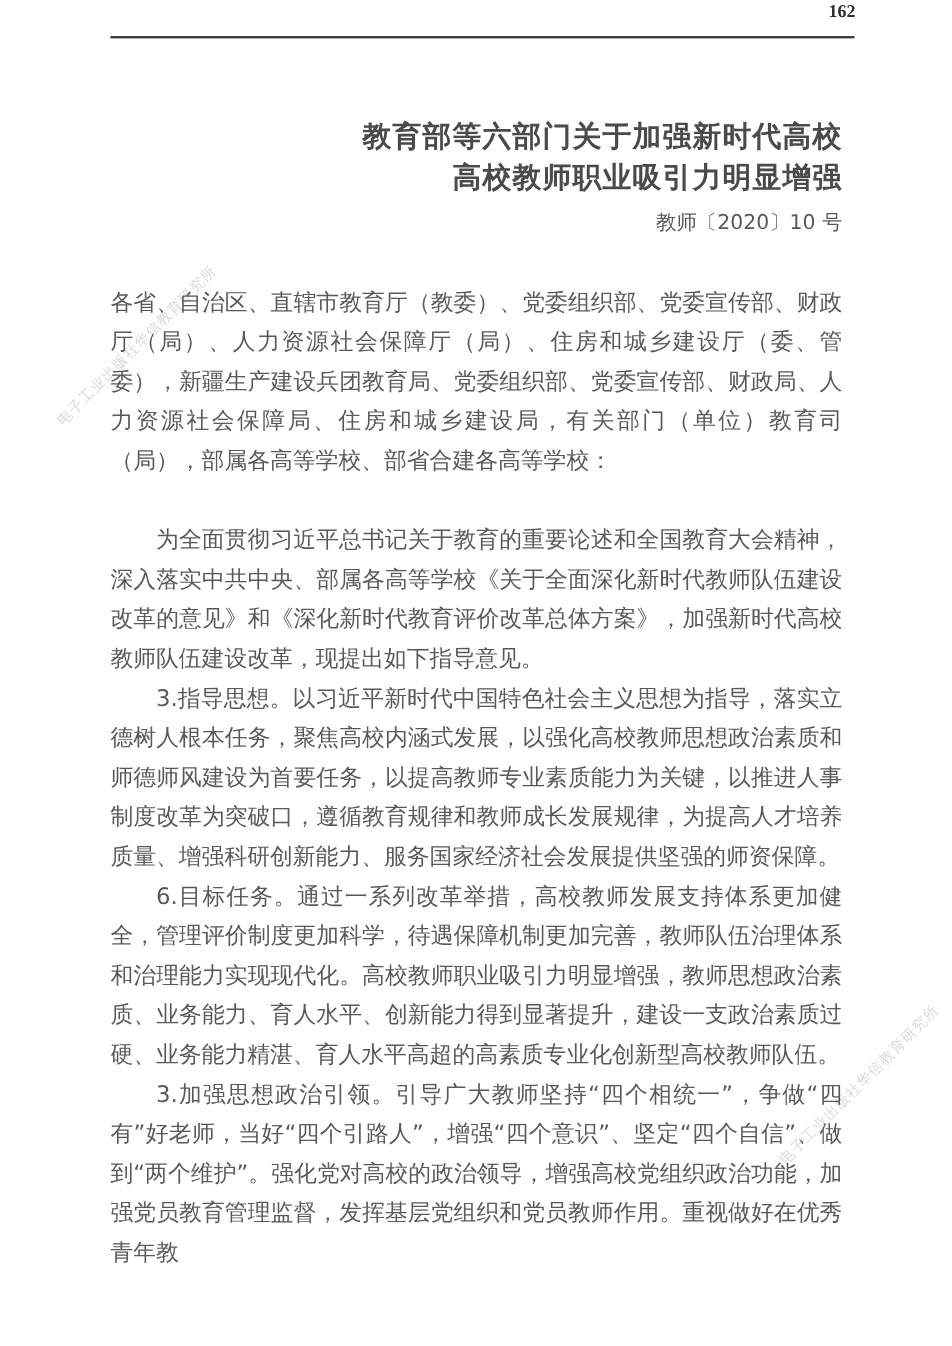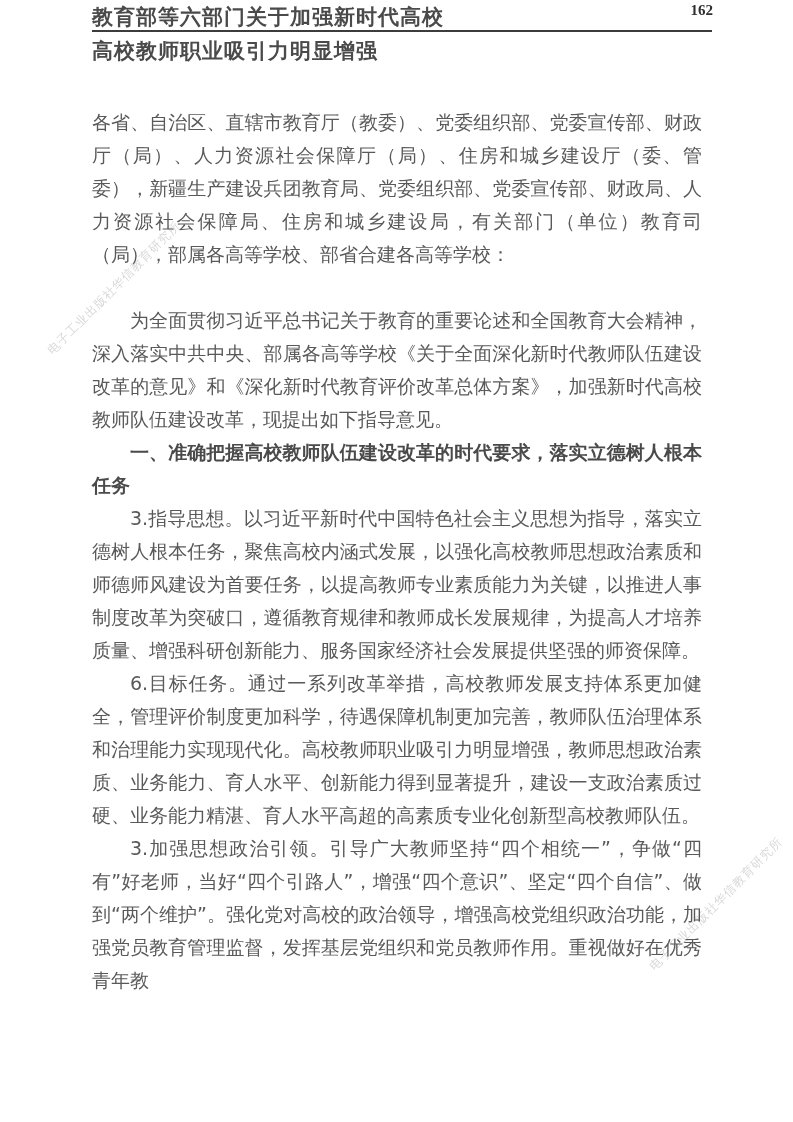--- a/index.html
+++ b/index.html
@@ -33,22 +33,23 @@
     background: var(--rule, #3c3c3c);
   }
   .content {
     position: absolute;
     left: 92px;
     top: 0;
     width: 610px;
     z-index: 1;
   }
   .doc-title {
-    text-align: left;
-    font-size: 21px;
+    margin-top: 97px;
+    text-align: right;
+    font-size: 24px;
     font-weight: bold;
     line-height: 34px;
     color: var(--heading-text, #4a4a4a);
     letter-spacing: 1px;
   }
   .doc-number {
     margin-top: 9px;
     text-align: right;
     font-size: 17px;
     line-height: 24px;
@@ -108,24 +109,24 @@
 
   <div class="header-rule"></div>
 
   <div class="content">
 
     <div class="doc-title">
       <div>教育部等六部门关于加强新时代高校</div>
       <div>高校教师职业吸引力明显增强</div>
     </div>
 
+    <div class="doc-number">教师〔2020〕10 号</div>
 
     <div class="body-text">
       <p class="salutation">各省、自治区、直辖市教育厅（教委）、党委组织部、党委宣传部、财政厅（局）、人力资源社会保障厅（局）、住房和城乡建设厅（委、管委），新疆生产建设兵团教育局、党委组织部、党委宣传部、财政局、人力资源社会保障局、住房和城乡建设局，有关部门（单位）教育司（局），部属各高等学校、部省合建各高等学校：</p>
       <p class="indent gap-before">为全面贯彻习近平总书记关于教育的重要论述和全国教育大会精神，深入落实中共中央、部属各高等学校《关于全面深化新时代教师队伍建设改革的意见》和《深化新时代教育评价改革总体方案》，加强新时代高校教师队伍建设改革，现提出如下指导意见。</p>
-      <p class="indent heading">一、准确把握高校教师队伍建设改革的时代要求，落实立德树人根本任务</p>
       <p class="indent">3.指导思想。以习近平新时代中国特色社会主义思想为指导，落实立德树人根本任务，聚焦高校内涵式发展，以强化高校教师思想政治素质和师德师风建设为首要任务，以提高教师专业素质能力为关键，以推进人事制度改革为突破口，遵循教育规律和教师成长发展规律，为提高人才培养质量、增强科研创新能力、服务国家经济社会发展提供坚强的师资保障。</p>
       <p class="indent">6.目标任务。通过一系列改革举措，高校教师发展支持体系更加健全，管理评价制度更加科学，待遇保障机制更加完善，教师队伍治理体系和治理能力实现现代化。高校教师职业吸引力明显增强，教师思想政治素质、业务能力、育人水平、创新能力得到显著提升，建设一支政治素质过硬、业务能力精湛、育人水平高超的高素质专业化创新型高校教师队伍。</p>
       <p class="indent">3.加强思想政治引领。引导广大教师坚持“四个相统一”，争做“四有”好老师，当好“四个引路人”，增强“四个意识”、坚定“四个自信”、做到“两个维护”。强化党对高校的政治领导，增强高校党组织政治功能，加强党员教育管理监督，发挥基层党组织和党员教师作用。重视做好在优秀青年教</p>
     </div>
 
   </div>
 </div>
 
 </body></html>

